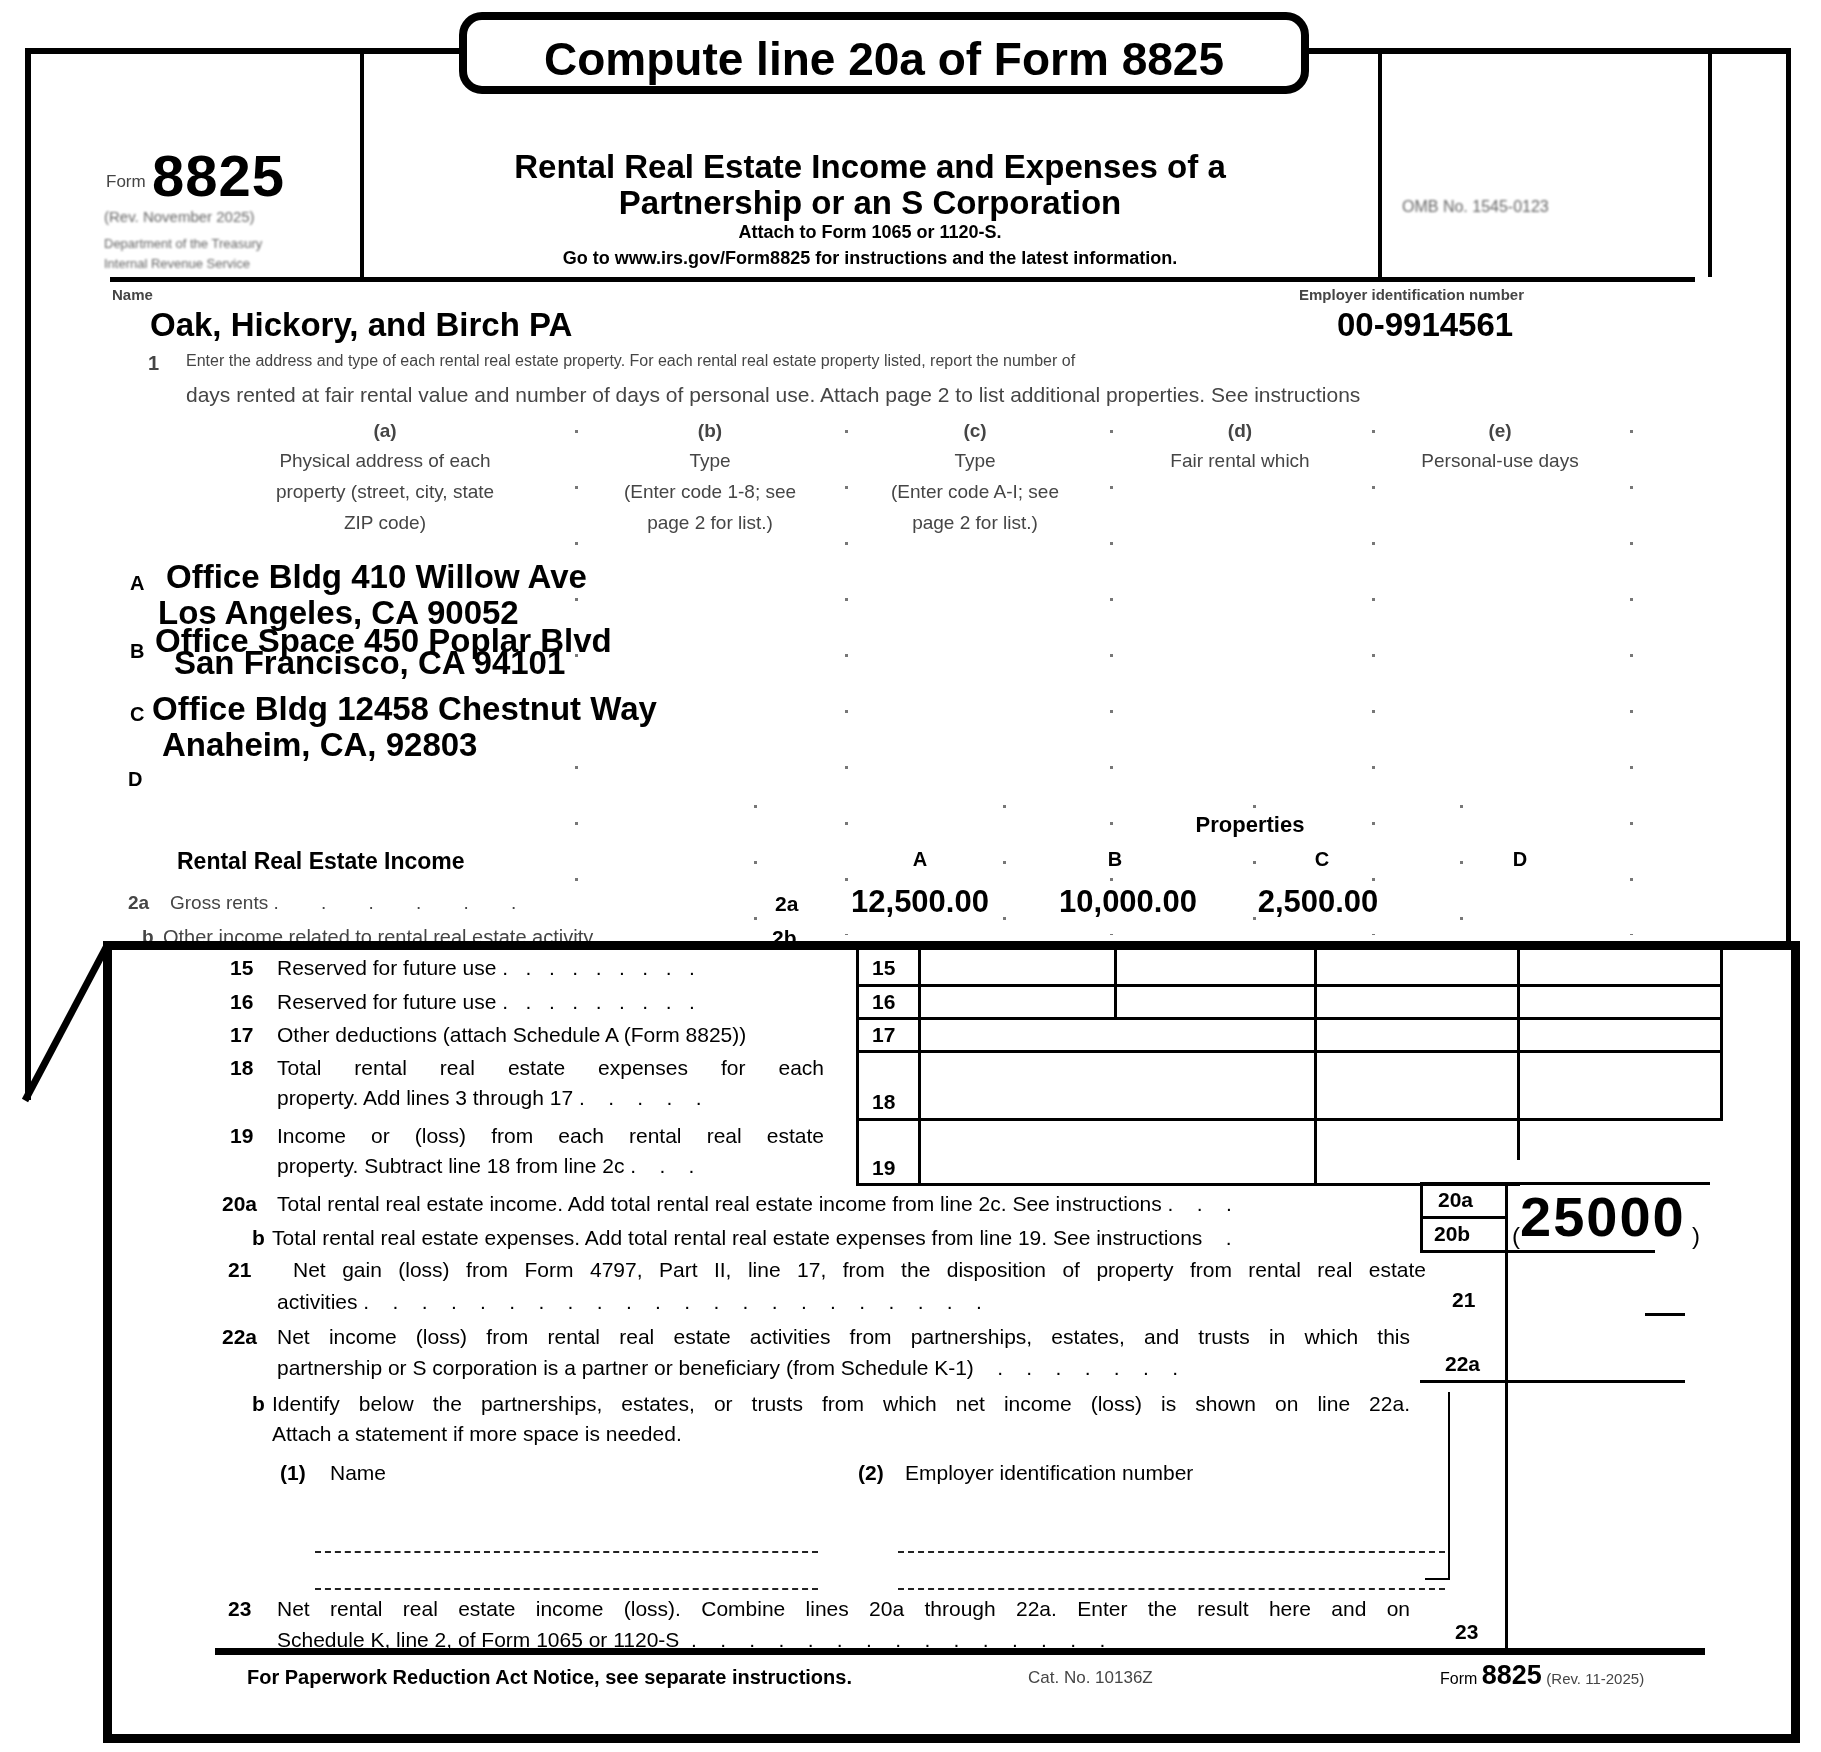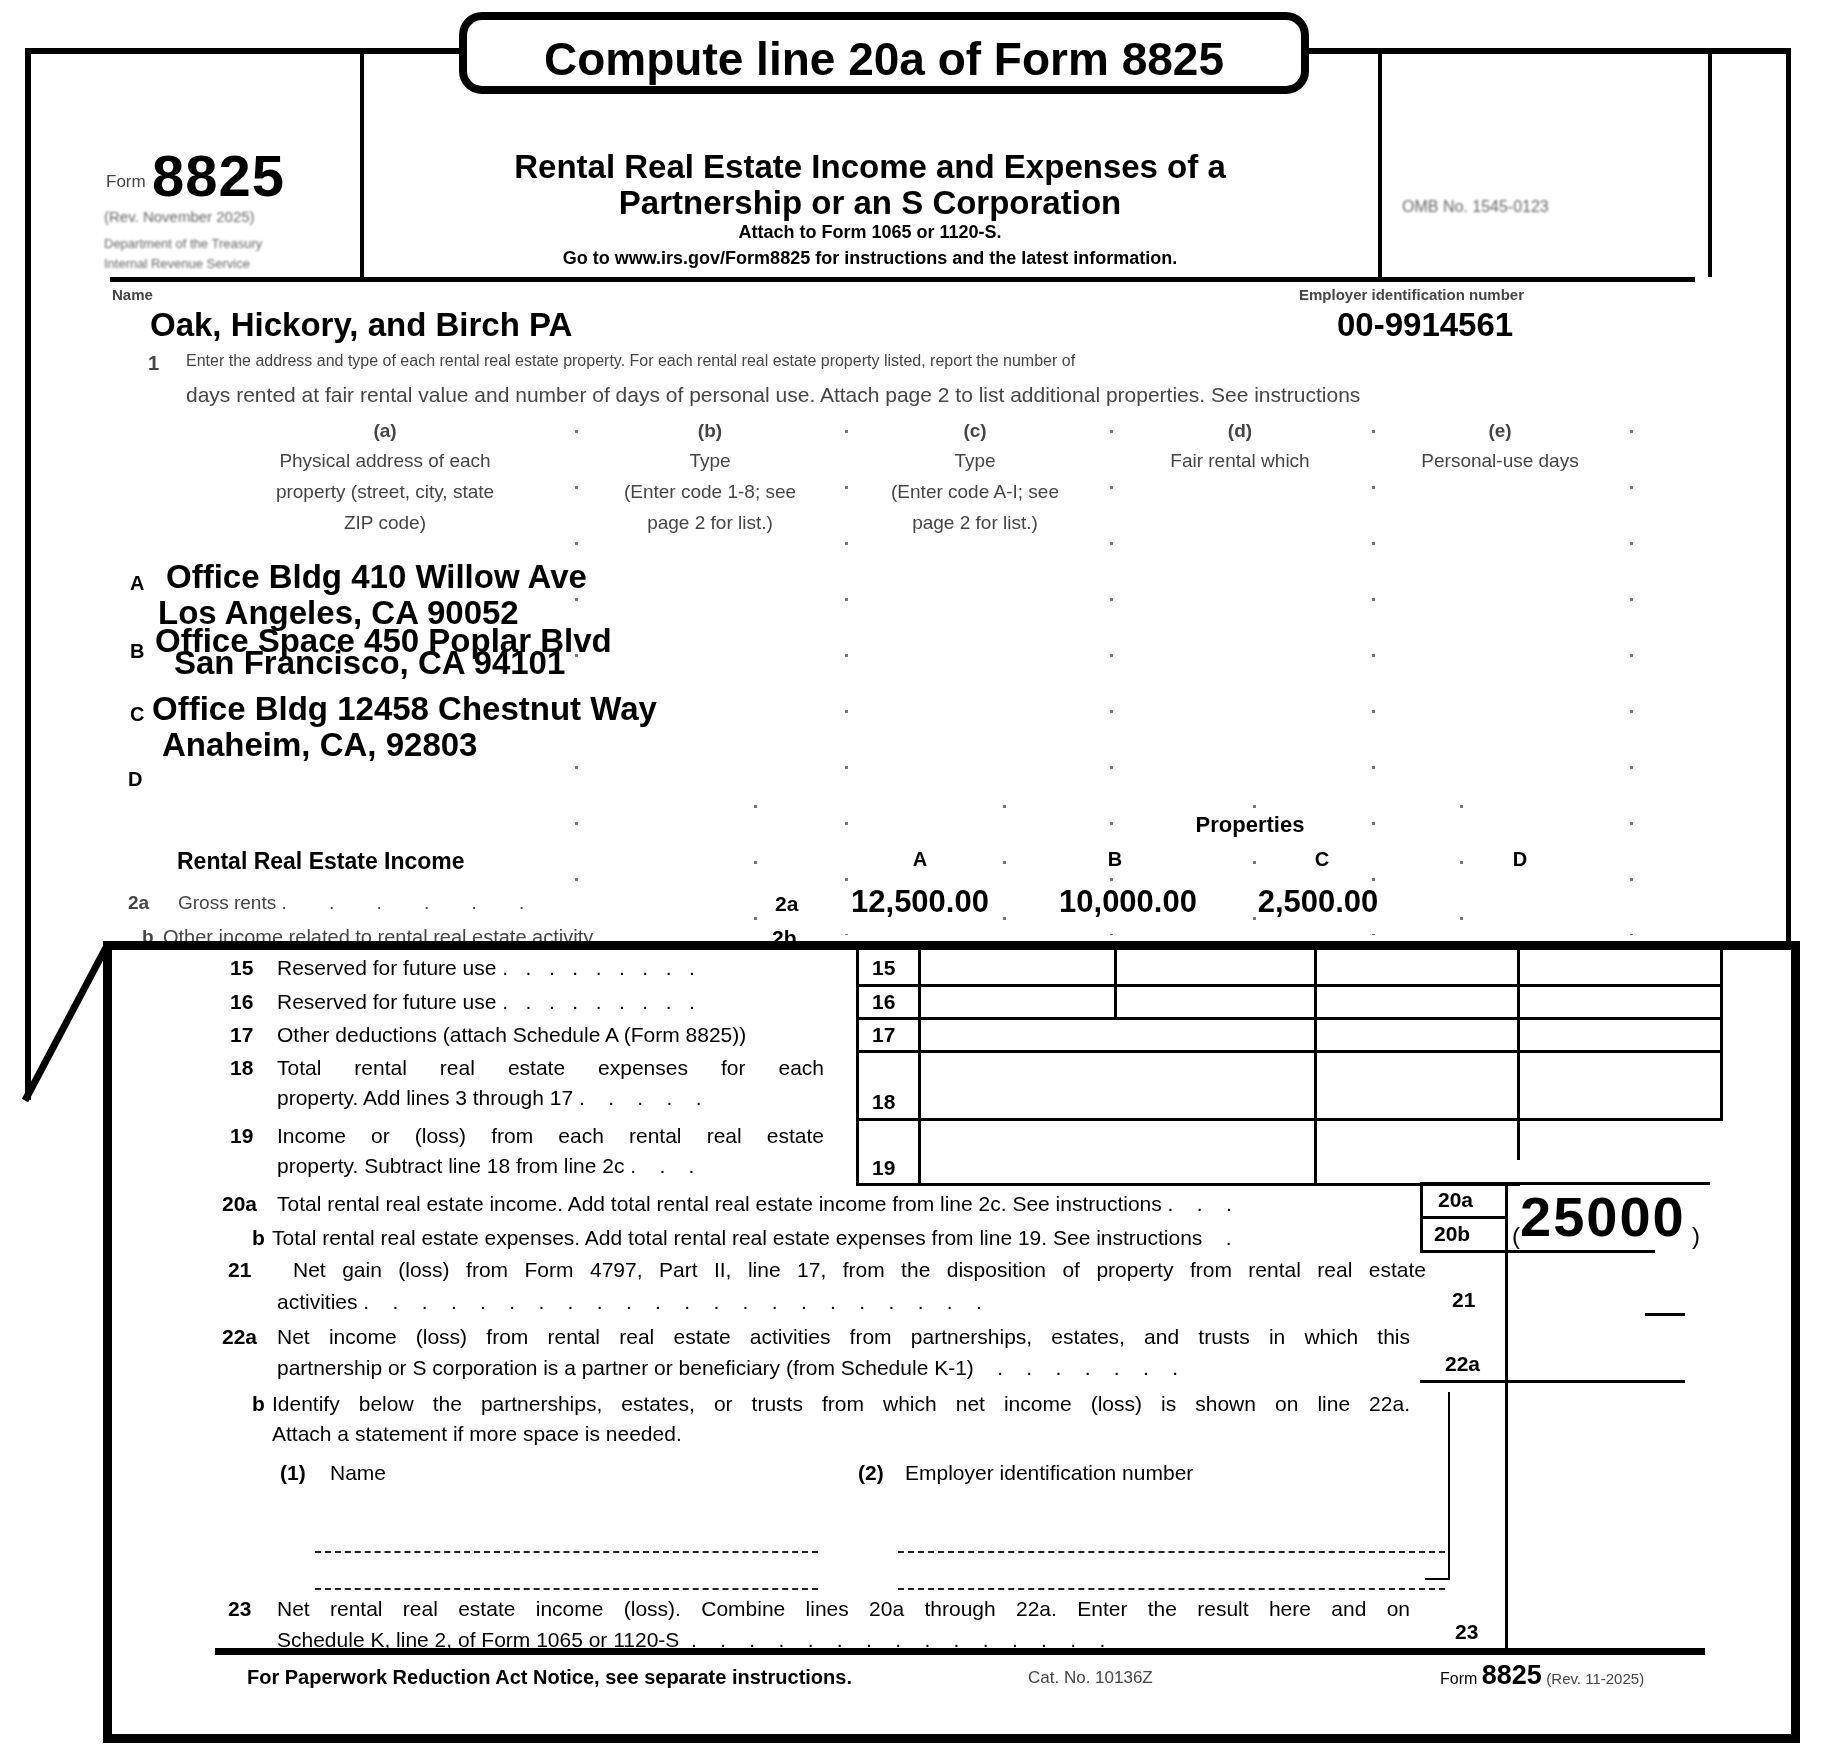--- a/index.html
+++ b/index.html
@@ -102,21 +102,21 @@
 <div class="abs b ctr" style="left:1065px;top:848px;width:100px;font-size:20px;">B</div>
 <div class="abs b ctr" style="left:1272px;top:848px;width:100px;font-size:20px;">C</div>
 <div class="abs b ctr" style="left:1470px;top:848px;width:100px;font-size:20px;">D</div>
 
 <div class="dotguide" style="left:754px;top:805px;height:135px;"></div>
 <div class="dotguide" style="left:1003px;top:805px;height:135px;"></div>
 <div class="dotguide" style="left:1253px;top:805px;height:135px;"></div>
 <div class="dotguide" style="left:1460px;top:805px;height:135px;"></div>
 
 <div class="abs b blur" style="left:128px;top:892px;font-size:19px;">2a</div>
-<div class="abs blur pre" style="left:178px;top:892px;font-size:19px;">Gross rents .        .        .        .        .        .</div>
+<div class="abs blur pre" style="left:170px;top:892px;font-size:19px;">Gross rents .        .        .        .        .        .</div>
 <div class="abs b" style="left:775px;top:892px;font-size:21px;">2a</div>
 <div class="abs b ctr" style="left:830px;top:884px;width:180px;font-size:31px;">12,500.00</div>
 <div class="abs b ctr" style="left:1038px;top:884px;width:180px;font-size:31px;">10,000.00</div>
 <div class="abs b ctr" style="left:1238px;top:884px;width:160px;font-size:31px;">2,500.00</div>
 
 <div class="abs b blur" style="left:142px;top:926px;font-size:19px;">b</div>
 <div class="abs blur" style="left:163px;top:926px;font-size:20px;">Other income related to rental real estate activity</div>
 <div class="abs b" style="left:772px;top:926px;font-size:21px;">2b</div>
 
 <div class="abs" style="left:103px;top:941px;width:1697px;height:802px;background:#fff;border:9px solid #000;box-sizing:border-box;"></div>

